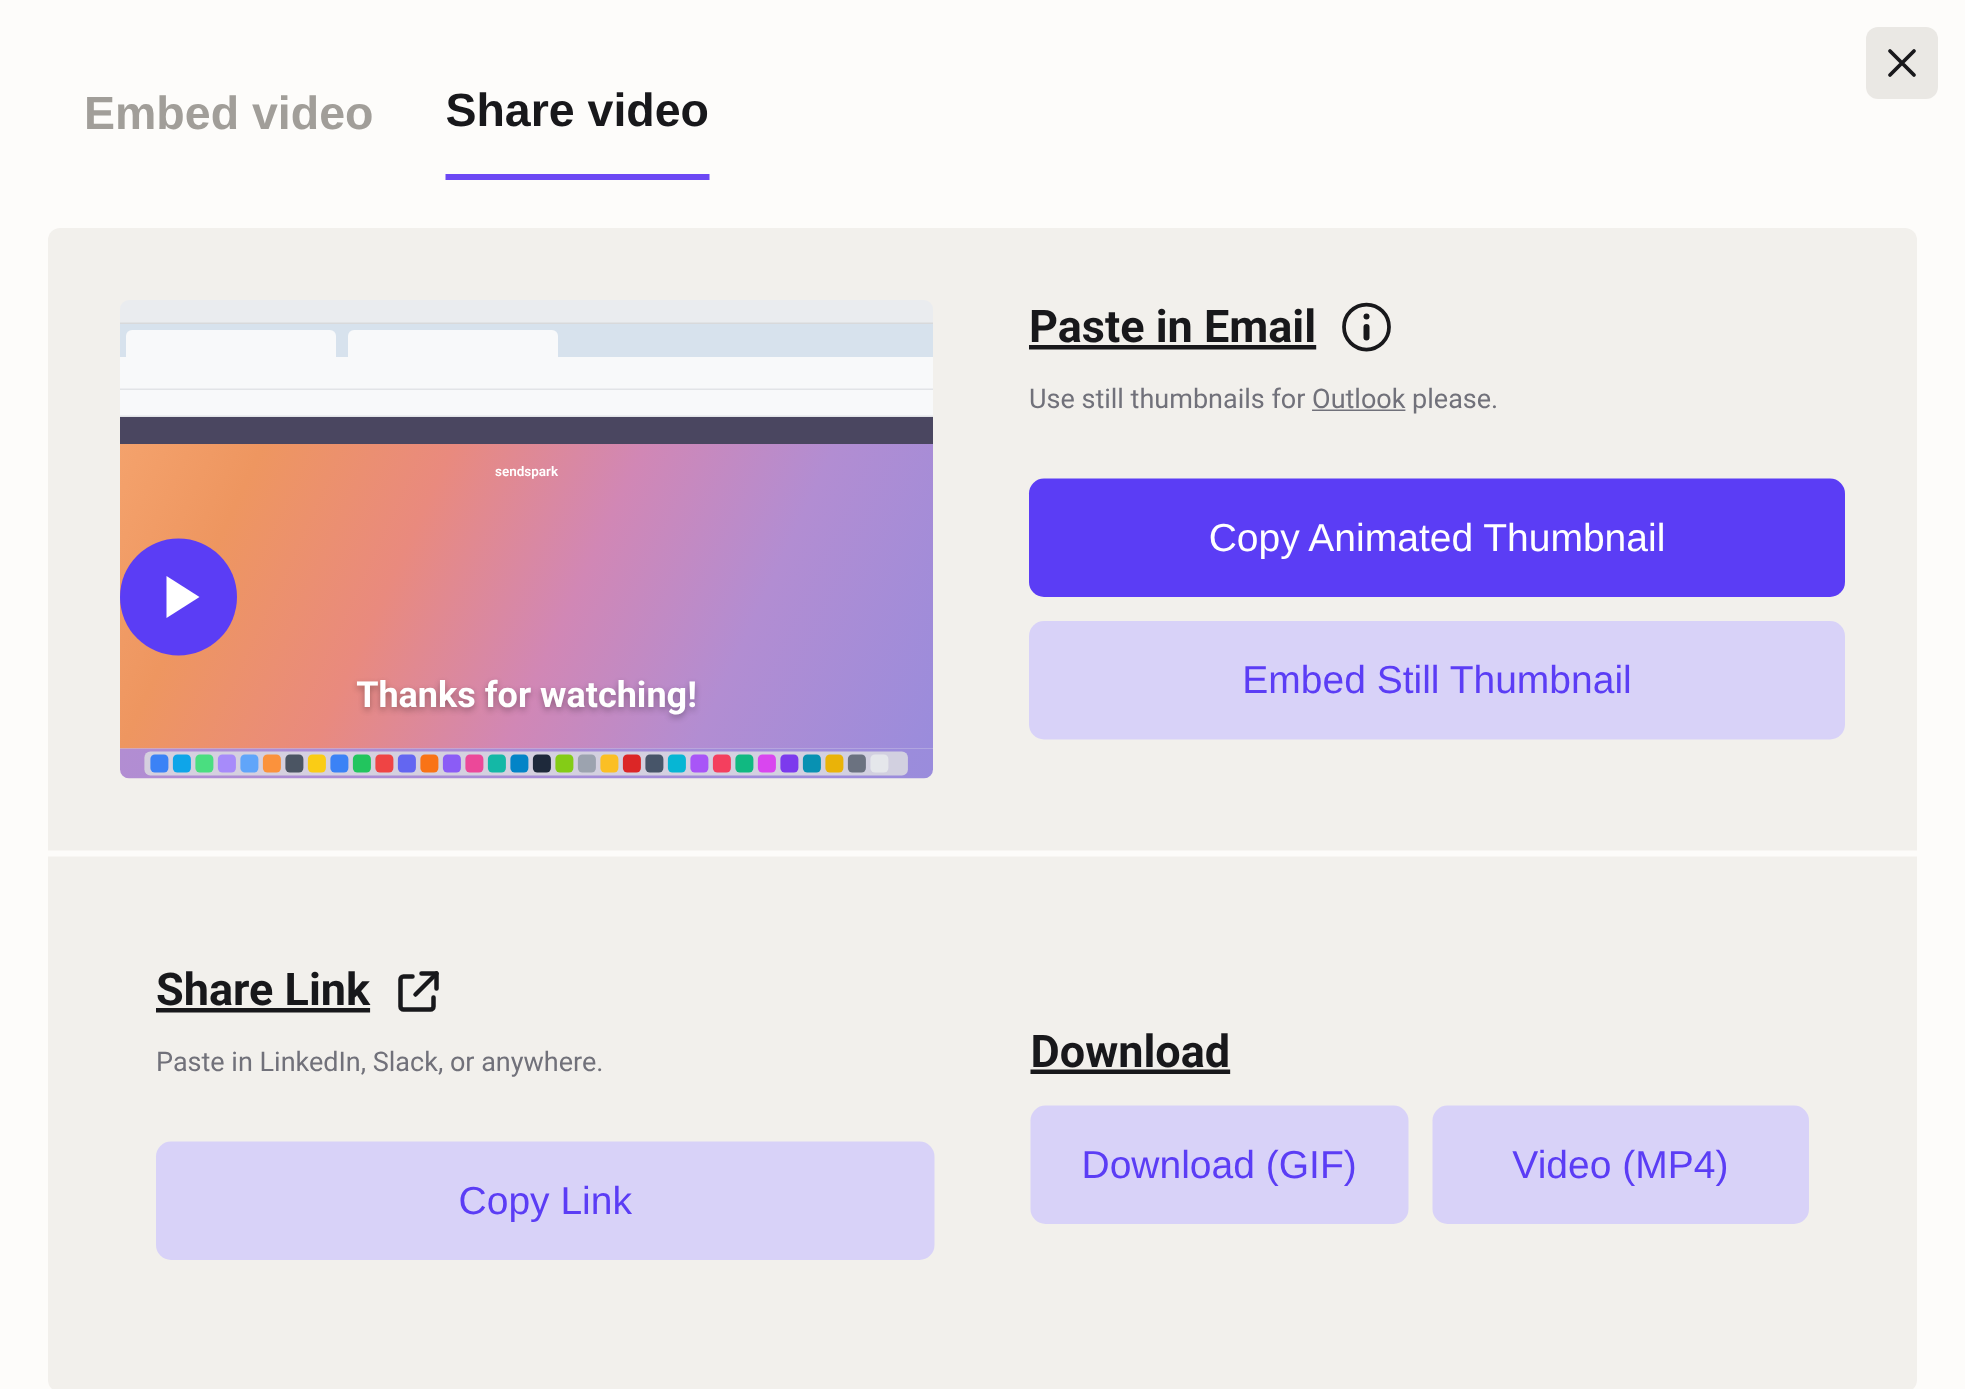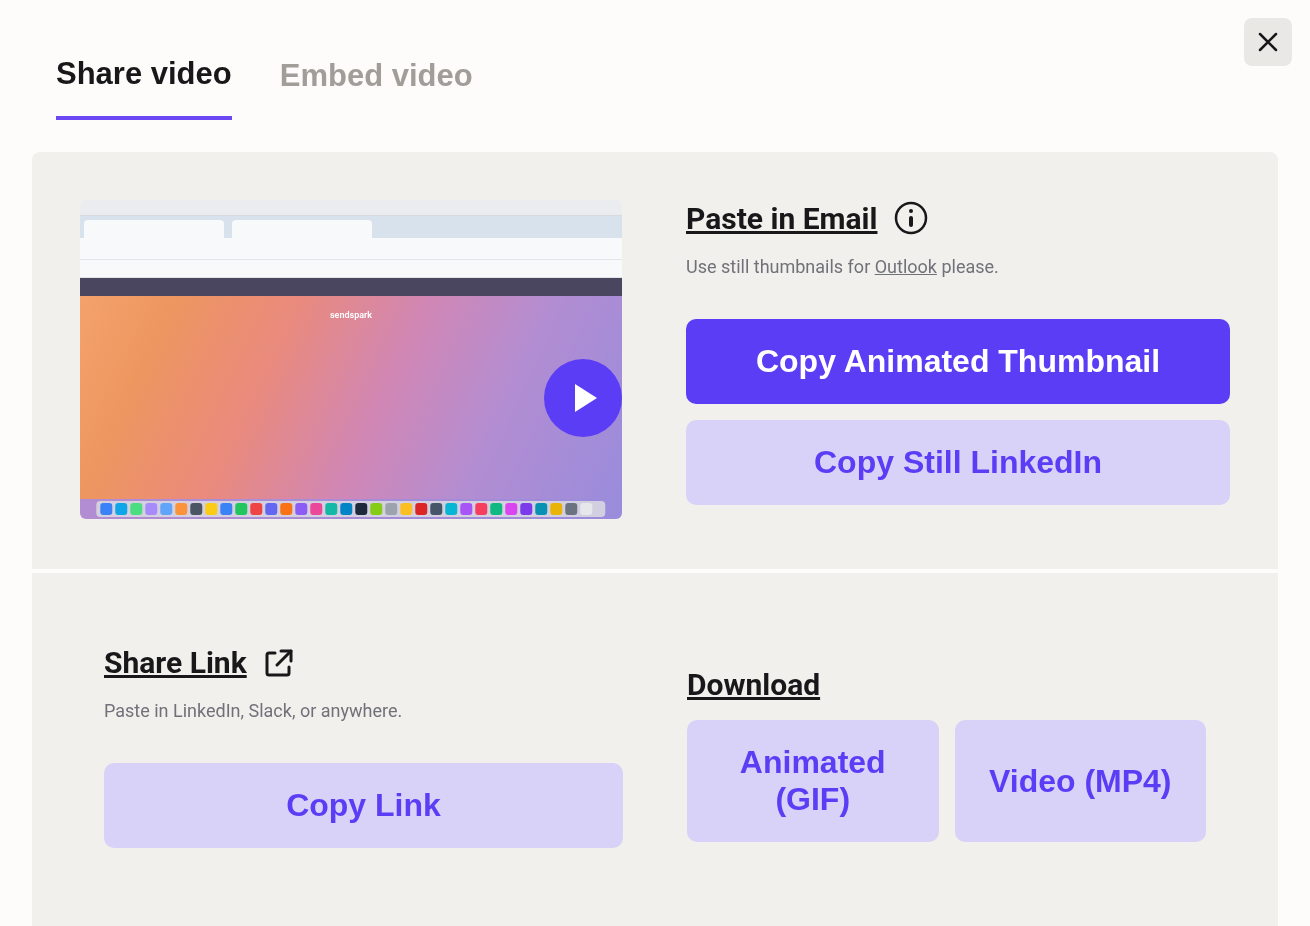--- a/index.html
+++ b/index.html
@@ -98,21 +98,21 @@
     .thumb-banner {
       height: 18px;
       background: #4a4660;
     }
     .thumb-content {
       height: 203px;
       background: linear-gradient(115deg, #f4a26c 0%, #ee9660 15%, #e98a7e 35%, #d187b5 55%, #b28dd2 75%, #9a8cdc 100%);
       position: relative;
       display: flex;
       align-items: center;
-      justify-content: flex-end;
+      justify-content: flex-start;
     }
     .thumb-logo {
       position: absolute;
       top: 14px;
       color: white;
       font-size: 9px;
       font-weight: 600;
       left: 50%;
       transform: translateX(-50%);
     }
@@ -188,22 +188,22 @@
       margin-bottom: 40px;
       line-height: 1.4;
     }
     .section-subtitle a {
       color: #71717a;
       text-decoration: underline;
     }
     .btn {
       width: 100%;
       padding: 24px;
-      font-size: 32px;
-      font-weight: 700;
+      font-size: 26px;
+      font-weight: 400;
       border: none;
       border-radius: 10px;
       cursor: pointer;
       margin-bottom: 16px;
     }
     .btn-primary {
       background: #5b3df5;
       color: white;
     }
     .btn-secondary {
@@ -243,40 +243,41 @@
 </head>
 <body>
 
 <button class="close-btn">
   <svg width="20" height="20" viewBox="0 0 20 20">
     <path d="M2 2 L18 18 M18 2 L2 18" stroke="#18181b" stroke-width="2.5" stroke-linecap="round"></path>
   </svg>
 </button>
 
 <div class="tabs">
+  <button class="tab inactive">Embed video</button>
   <button class="tab active">Share video</button>
-  <button class="tab inactive">Embed video</button>
 </div>
 
 <div class="panel">
   <div class="section-top">
     <div class="thumbnail">
       <div class="thumb-top-menubar"></div>
       <div class="thumb-chrome-tabs">
         <div class="thumb-tab"></div>
         <div class="thumb-tab"></div>
       </div>
       <div class="thumb-addressbar"></div>
       <div class="thumb-bookmarks"></div>
       <div class="thumb-banner"></div>
       <div class="thumb-content">
         <div class="thumb-logo">sendspark</div>
         <div class="play-button">
           <div class="play-triangle"></div>
         </div>
+        <div class="thumb-text">Thanks for watching!</div>
       </div>
       <div class="thumb-dock-bg">
         <div class="thumb-dock">
           <div class="dock-icon" style="background:#3b82f6"></div>
           <div class="dock-icon" style="background:#0ea5e9"></div>
           <div class="dock-icon" style="background:#4ade80"></div>
           <div class="dock-icon" style="background:#a78bfa"></div>
           <div class="dock-icon" style="background:#60a5fa"></div>
           <div class="dock-icon" style="background:#fb923c"></div>
           <div class="dock-icon" style="background:#4b5563"></div>
@@ -315,21 +316,21 @@
         <svg class="icon-info" viewBox="0 0 36 36">
           <circle cx="18" cy="18" r="15" fill="none" stroke="#18181b" stroke-width="2.5"></circle>
           <circle cx="18" cy="11" r="2" fill="#18181b"></circle>
           <rect x="16" y="16" width="4" height="11" rx="2" fill="#18181b"></rect>
         </svg>
       </div>
       <p class="section-subtitle">
         <span>Use still thumbnails for </span><a href="#">Outlook</a><span> please.</span>
       </p>
       <button class="btn btn-primary">Copy Animated Thumbnail</button>
-      <button class="btn btn-secondary">Copy Still LinkedIn</button>
+      <button class="btn btn-secondary">Embed Still Thumbnail</button>
     </div>
   </div>
 
   <div class="divider"></div>
 
   <div class="section-bottom">
     <div class="bottom-col">
       <div class="section-heading">
         <h2>Share Link</h2>
         <svg class="icon-external" viewBox="0 0 32 32">
@@ -339,18 +340,18 @@
         </svg>
       </div>
       <p class="section-subtitle">Paste in LinkedIn, Slack, or anywhere.</p>
       <button class="btn btn-secondary">Copy Link</button>
     </div>
     <div class="bottom-col">
       <div class="section-heading">
         <h2>Download</h2>
       </div>
       <div class="btn-row">
-        <button class="btn btn-secondary">Animated (GIF)</button>
+        <button class="btn btn-secondary">Download (GIF)</button>
         <button class="btn btn-secondary">Video (MP4)</button>
       </div>
     </div>
   </div>
 </div>
 
 </body></html>

